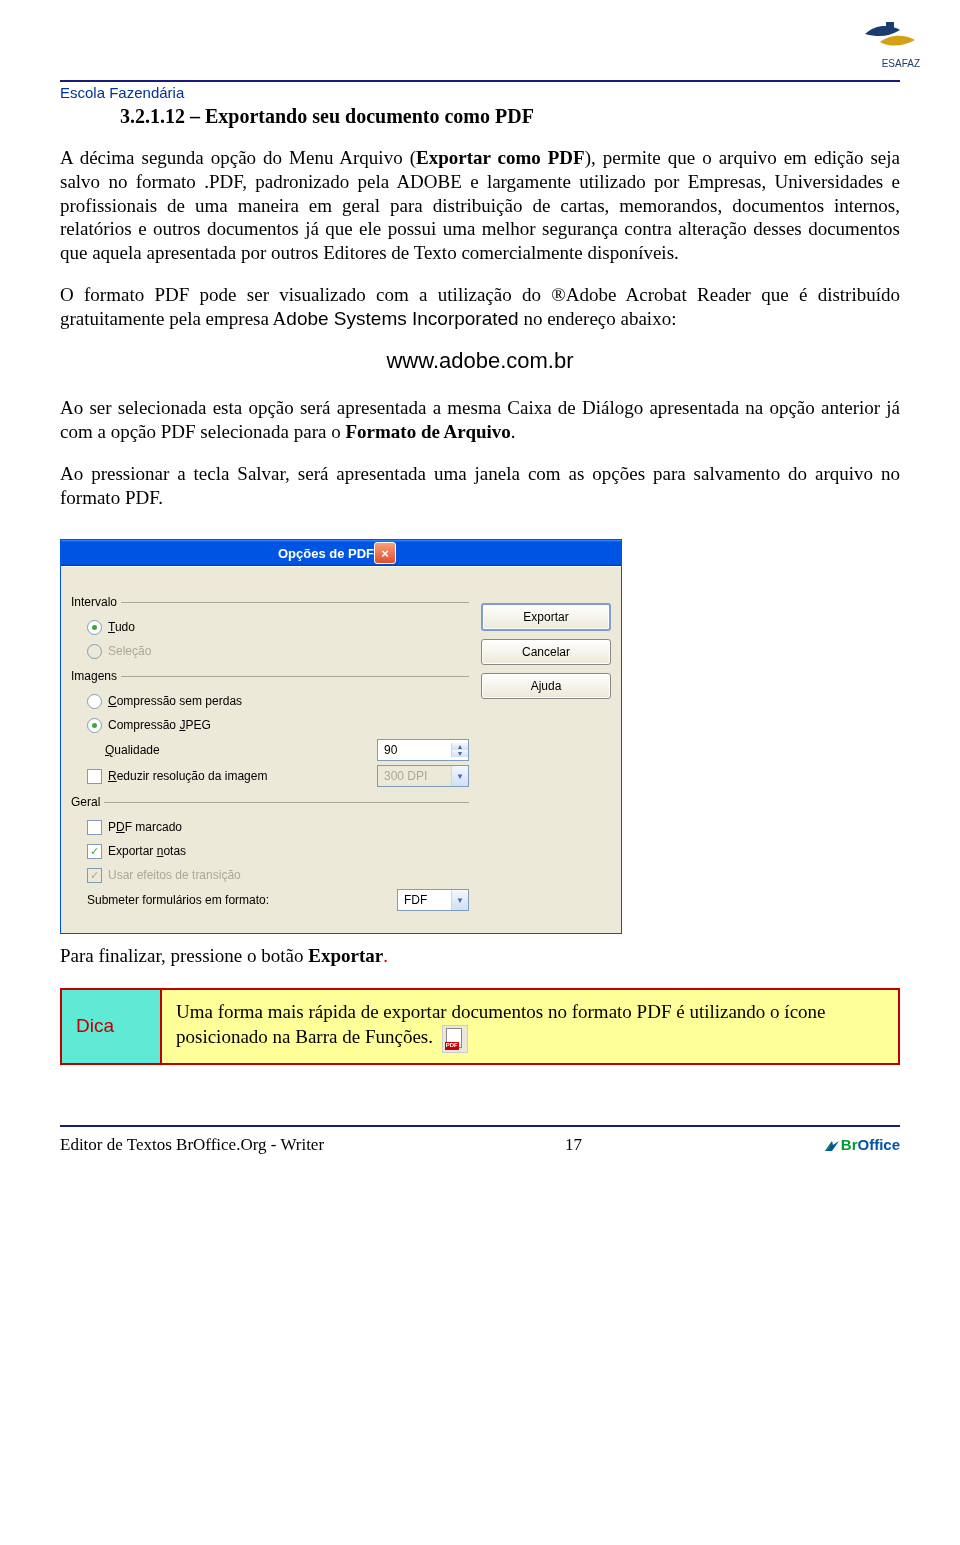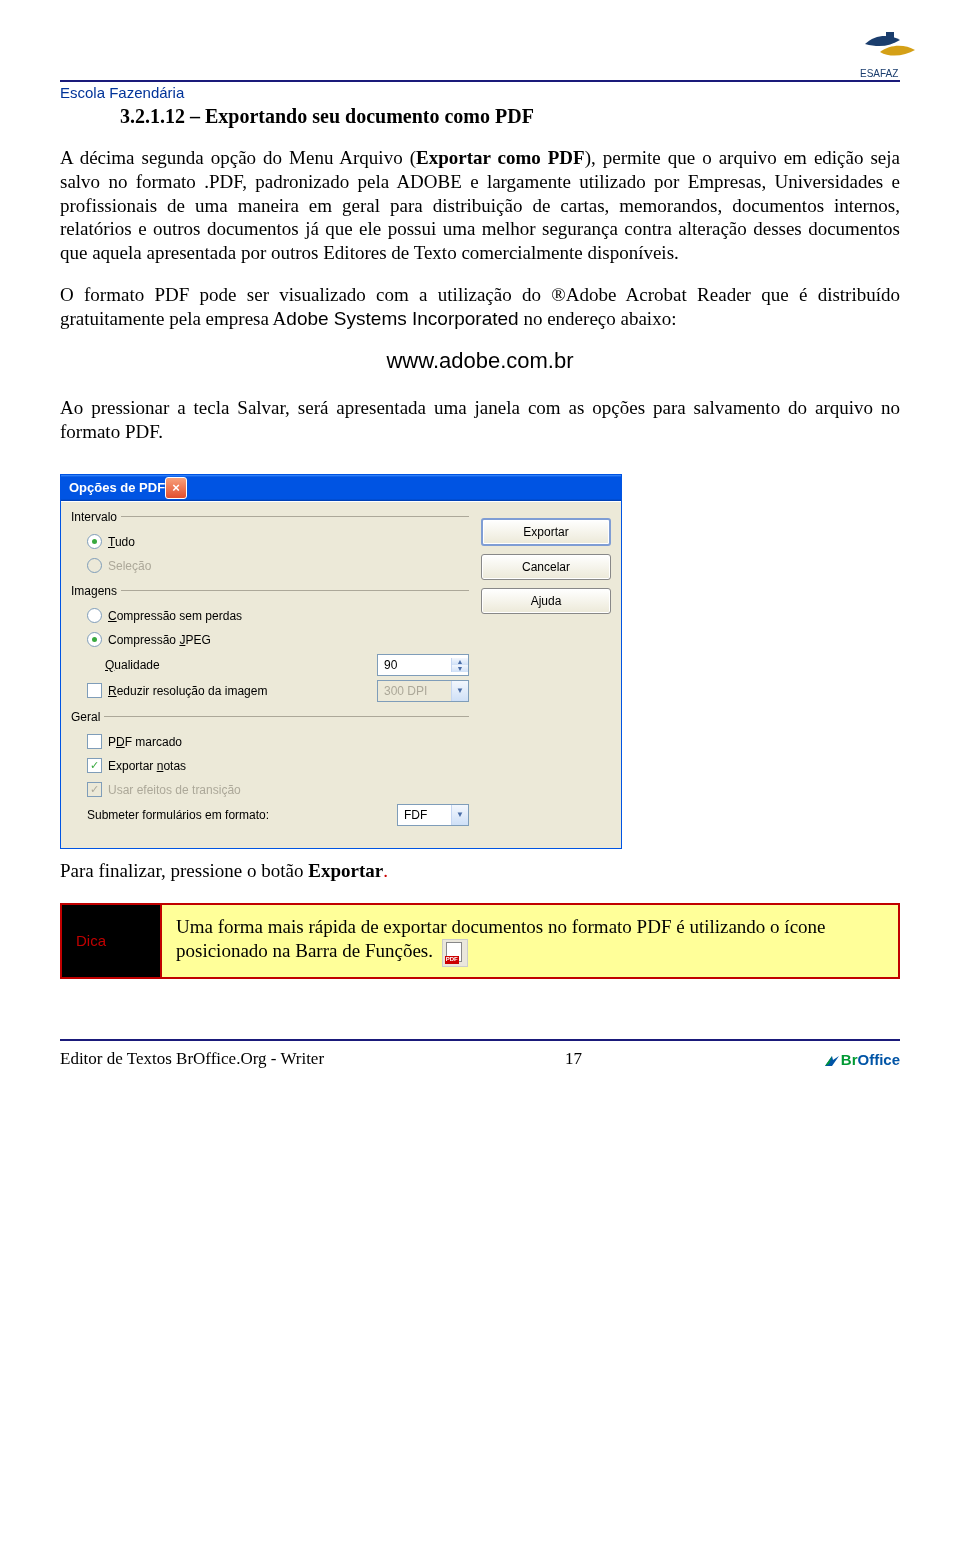--- a/index.html
+++ b/index.html
@@ -9,23 +9,23 @@
     background: #fff;
     color: #000;
     width: 960px;
   }
   .page {
     padding: 30px 60px 40px 60px;
     position: relative;
   }
   .header-logo {
     position: absolute;
-    top: 26px;
+    top: 16px;
     right: 40px;
-    text-align: left;
+    text-align: right;
     font-family: Arial, sans-serif;
     font-size: 10px;
     color: #1a3d6d;
   }
   .header-logo svg { width: 60px; height: 40px; }
   .hr-top {
     border: none;
     border-top: 2px solid #1a1a7a;
     margin: 50px 0 2px 0;
   }
@@ -62,38 +62,38 @@
     font-family: Tahoma, Arial, sans-serif;
     font-size: 12px;
     margin: 30px 0 10px 0;
   }
   .titlebar {
     background: linear-gradient(to bottom, #3c8cff 0%, #0054e3 8%, #0054e3 92%, #003ca8 100%);
     color: #fff;
     height: 26px;
     display: flex;
     align-items: center;
-    justify-content: flex-start;
+    justify-content: center;
     padding: 0 16px 0 8px;
     font-weight: bold;
     font-size: 13px;
   }
   .closebtn {
     width: 20px; height: 20px;
     background: linear-gradient(to bottom, #f7a07a, #e34e2e);
     border: 1px solid #fff;
     border-radius: 3px;
     color: #fff;
     display: flex; align-items: center; justify-content: center;
     font-family: Arial, sans-serif;
     font-weight: bold;
     font-size: 13px;
   }
   .dlg-body {
-    padding: 8px 10px 14px 10px;
+    padding: 28px 10px 14px 10px;
     display: flex;
     gap: 12px;
     border-top: 1px solid #fff;
   }
   .dlg-left { flex: 1; }
   .dlg-right { width: 130px; display: flex; flex-direction: column; gap: 8px; padding-top: 8px;}
   fieldset.grp {
     border: none;
     border-top: 1px solid #aca899;
     margin: 0 0 6px 0;
@@ -187,24 +187,24 @@
     width: 100%;
     border-collapse: collapse;
     margin-top: 20px;
   }
   .dica-table td {
     border: 2.5px solid #c00000;
     padding: 10px 14px;
     vertical-align: middle;
   }
   .dica-label {
-    background: #000000;
+    background: #5eead4;
     color: #c00000;
     font-family: Arial, sans-serif;
-    font-size: 15px;
+    font-size: 19px;
     width: 70px;
     text-align: left;
   }
   .dica-text {
     background: #ffff99;
     font-size: 19px;
     line-height: 1.3;
   }
   .pdf-icon {
     display: inline-block;
@@ -265,20 +265,23 @@
   <p class="body">
     <span>A décima segunda opção do Menu Arquivo (</span><b>Exportar como PDF</b><span>), permite que o arquivo em edição seja salvo no formato .PDF, padronizado pela ADOBE e largamente utilizado por Empresas, Universidades e profissionais de uma maneira em geral para distribuição de cartas, memorandos, documentos internos, relatórios e outros documentos já que ele possui uma melhor segurança contra alteração desses documentos que aquela apresentada por outros Editores de Texto comercialmente disponíveis.</span>
   </p>
 
   <p class="body">
     <span>O formato PDF pode ser visualizado com a utilização do ®Adobe Acrobat Reader que é distribuído gratuitamente pela empresa A</span><span class="arial">dobe Systems Incorporated</span><span> no endereço abaixo:</span>
   </p>
 
   <div class="center-link">www.adobe.com.br</div>
 
+  <p class="body">
+    <span>Ao ser selecionada esta opção será apresentada a mesma Caixa de Diálogo apresentada na opção anterior já com a opção PDF selecionada para o </span><b>Formato de Arquivo</b><span>.</span>
+  </p>
 
   <p class="body">Ao pressionar a tecla Salvar, será apresentada uma janela com as opções para salvamento do arquivo no formato PDF.</p>
 
   <div class="dialog">
     <div class="titlebar">
       <span>Opções de PDF</span>
       <span class="closebtn">×</span>
     </div>
     <div class="dlg-body">
       <div class="dlg-left">

